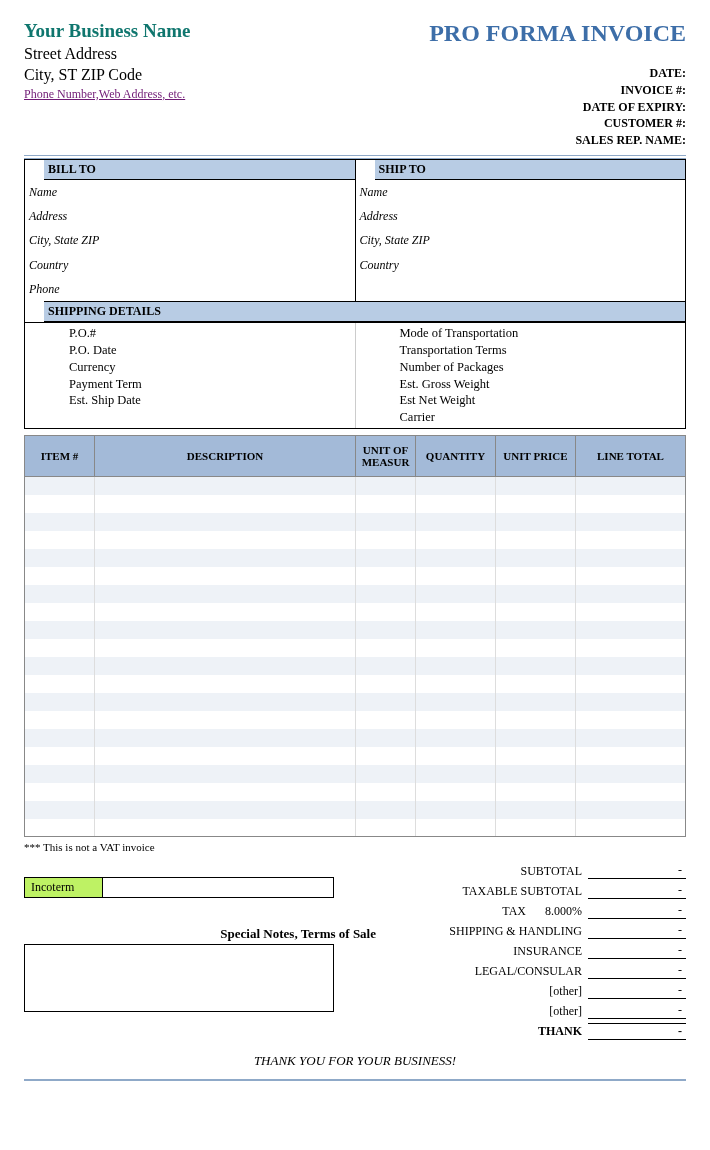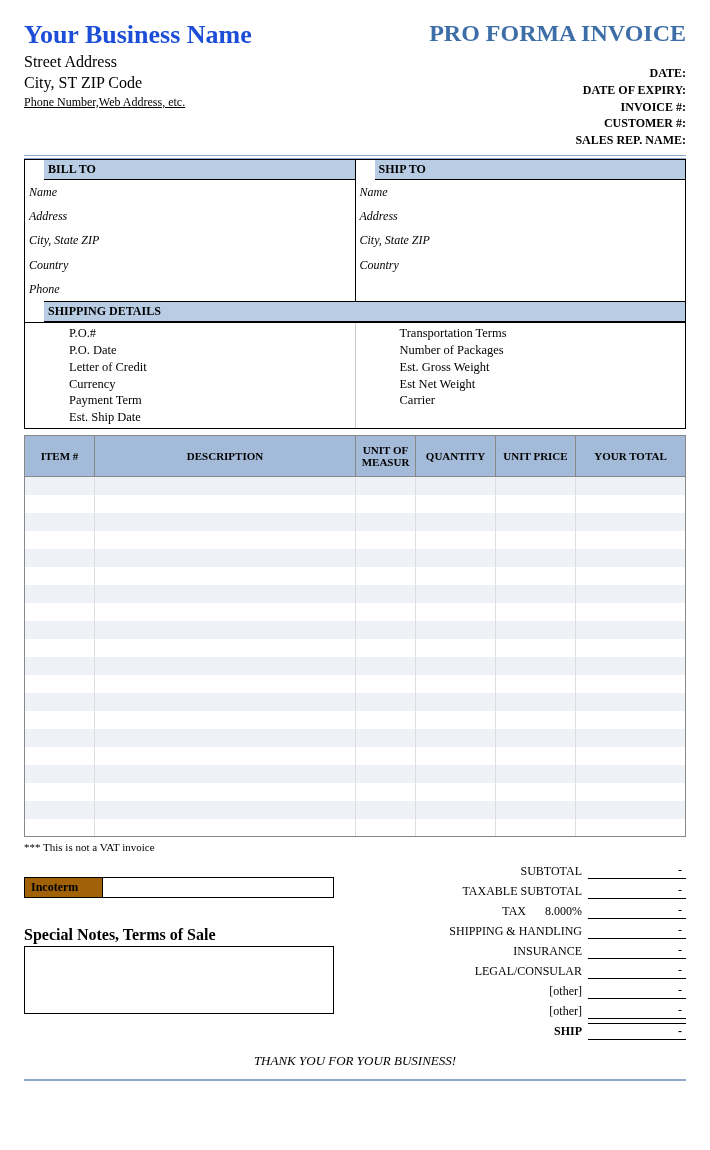--- a/index.html
+++ b/index.html
@@ -1,22 +1,22 @@
 <!DOCTYPE html>
 <html><head>
 <meta charset="utf-8">
 <style>
 * { box-sizing: border-box; margin: 0; padding: 0; }
 body { font-family: "Times New Roman", serif; font-size: 13px; color: #000; background: #fff; width: 710px; }
 .page { padding: 20px 24px; }
 .header { display: flex; justify-content: space-between; margin-bottom: 4px; }
 .biz-left { flex: 1; }
-.biz-name { font-family: Georgia, serif; font-weight: bold; font-size: 26px; color: #1d4ed8; margin-bottom: 2px; }
+.biz-name { font-family: Georgia, serif; font-weight: bold; font-size: 19px; color: #0f766e; margin-bottom: 2px; }
 .biz-addr { font-size: 16px; line-height: 1.3; }
-.biz-link { color: #000000; text-decoration: underline; font-size: 12px; text-align: right; }
+.biz-link { color: #701a75; text-decoration: underline; font-size: 12px; text-align: right; }
 .hdr-right { text-align: right; }
 .doc-title { font-family: Georgia, serif; font-weight: bold; font-size: 24px; color: #3d6ea8; white-space: nowrap; margin-bottom: 18px; }
 .meta-row { font-weight: bold; font-size: 12px; line-height: 1.4; }
 .dbl-rule { border-top: 4px double #8fa9c8; margin: 6px 0 0 0; }
 .two-col { display: flex; border-top: 1px solid #000; }
 .col { flex: 1; border-right: 1px solid #000; }
 .col:last-child { border-right: none; }
 .sect-hdr { background: #b8cce4; font-weight: bold; font-size: 12px; padding: 2px 4px; border-bottom: 1px solid #000; margin-left: 19px; }
 .sect-hdr.ship-details { border-top: 1px solid #000; }
 .field-line { font-style: italic; font-size: 12px; padding: 4px 4px; line-height: 1.35; }
@@ -29,22 +29,22 @@
 .items-tbl td { border-left: 1px solid #ddd; border-right: 1px solid #ddd; height: 18px; }
 .items-tbl tr:nth-child(odd) td { background: #eef2f7; }
 .items-tbl tr:nth-child(even) td { background: #fff; }
 .items-tbl td:first-child { border-left: 1px solid #888; }
 .items-tbl td:last-child { border-right: 1px solid #888; }
 .items-tbl tbody tr:last-child td { border-bottom: 1px solid #888; }
 .note-vat { font-size: 11px; margin-top: 4px; }
 .bottom { display: flex; margin-top: 8px; }
 .bottom-left { flex: 1; padding-right: 10px; }
 .incoterm-wrap { display: flex; border: 1px solid #000; width: 310px; margin-top: 16px; }
-.incoterm-lbl { background: #a16207; font-weight: bold; font-size: 12px; padding: 2px 6px; width: 78px; border-right: 1px solid #000; }
-.notes-lbl { font-weight: bold; font-size: 16px; margin-top: 28px; }
+.incoterm-lbl { background: #bef264; font-weight: normal; font-size: 12px; padding: 2px 6px; width: 78px; border-right: 1px solid #000; }
+.notes-lbl { font-weight: bold; font-size: 13px; margin-top: 28px; text-align: right; }
 .notes-box { border: 1px solid #000; width: 310px; height: 68px; margin-top: 2px; }
 .totals { width: 300px; }
 .trow { display: flex; align-items: center; height: 20px; }
 .tlbl { flex: 1; text-align: right; font-size: 12px; padding-right: 6px; }
 .tval { width: 98px; text-align: right; border-bottom: 1px solid #000; padding-right: 4px; font-size: 12px; }
 .tval.dash::after { content: "-"; }
 .tax-rate { width: 56px; text-align: right; font-size: 12px; padding-right: 6px; }
 .trow.total .tlbl { font-weight: bold; }
 .trow.total .tval { font-weight: bold; border-bottom: 1px solid #000; border-top: 1px solid #000; }
 .thank { text-align: center; font-style: italic; font-size: 13px; margin-top: 12px; }
@@ -58,22 +58,22 @@
   <div class="header">
     <div class="biz-left">
       <div class="biz-name">Your Business Name</div>
       <div class="biz-addr">Street Address</div>
       <div class="biz-addr">City, ST  ZIP Code</div>
       <a href="#" class="biz-link">Phone Number,Web Address, etc.</a>
     </div>
     <div class="hdr-right">
       <div class="doc-title">PRO FORMA INVOICE</div>
       <div class="meta-row">DATE:</div>
+      <div class="meta-row">INVOICE #:</div>
       <div class="meta-row">DATE OF EXPIRY:</div>
-      <div class="meta-row">INVOICE #:</div>
       <div class="meta-row">CUSTOMER #:</div>
       <div class="meta-row">SALES REP. NAME:</div>
     </div>
   </div>
 
   <div class="dbl-rule"></div>
 
   <div class="bill-ship-wrap">
     <div class="two-col">
       <div class="col">
@@ -91,26 +91,26 @@
         <div class="field-line">City, State ZIP</div>
         <div class="field-line">Country</div>
       </div>
     </div>
     <div class="sect-hdr ship-details">SHIPPING DETAILS</div>
   </div>
   <div class="ship-grid">
     <div class="ship-col">
       <div class="ship-line">P.O.#</div>
       <div class="ship-line">P.O. Date</div>
-      <div class="ship-line">Letter of Credit</div>
       <div class="ship-line">Currency</div>
       <div class="ship-line">Payment Term</div>
       <div class="ship-line">Est. Ship Date</div>
     </div>
     <div class="ship-col">
+      <div class="ship-line">Mode of Transportation</div>
       <div class="ship-line">Transportation Terms</div>
       <div class="ship-line">Number of Packages</div>
       <div class="ship-line">Est. Gross Weight</div>
       <div class="ship-line">Est Net Weight</div>
       <div class="ship-line">Carrier</div>
     </div>
   </div>
 
   <table class="items-tbl">
     <colgroup>
@@ -121,21 +121,21 @@
         <col style="width:80px">
         <col style="width:110px">
     </colgroup>
     <thead>
       <tr>
         <th>ITEM #</th>
         <th>DESCRIPTION</th>
         <th>UNIT OF MEASUR</th>
         <th>QUANTITY</th>
         <th>UNIT PRICE</th>
-        <th>YOUR TOTAL</th>
+        <th>LINE TOTAL</th>
       </tr>
     </thead>
     <tbody id="items-body">
         <tr>
           <td></td>
           <td></td>
           <td></td>
           <td></td>
           <td></td>
           <td></td>
@@ -334,21 +334,21 @@
         </div>
       <div class="trow">
           <div class="tlbl">[other]</div>
           <div class="tval dash"></div>
         </div>
       <div class="trow">
           <div class="tlbl">[other]</div>
           <div class="tval dash"></div>
         </div>
       <div class="trow total">
-          <div class="tlbl">SHIP</div>
+          <div class="tlbl">THANK</div>
           <div class="tval dash"></div>
         </div>
     </div>
   </div>
 
   <div class="thank">THANK YOU FOR YOUR BUSINESS!</div>
   <div class="end-rule"></div>
 </div>
 
 </body></html>

